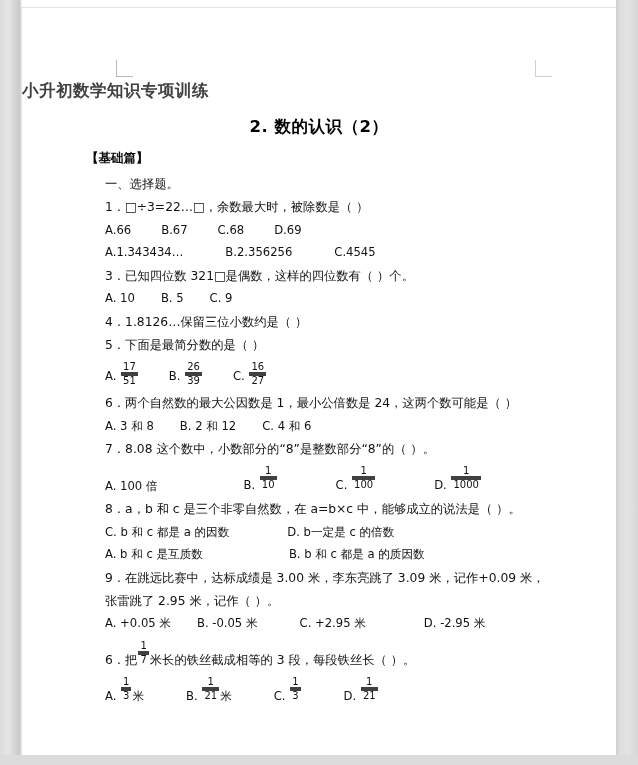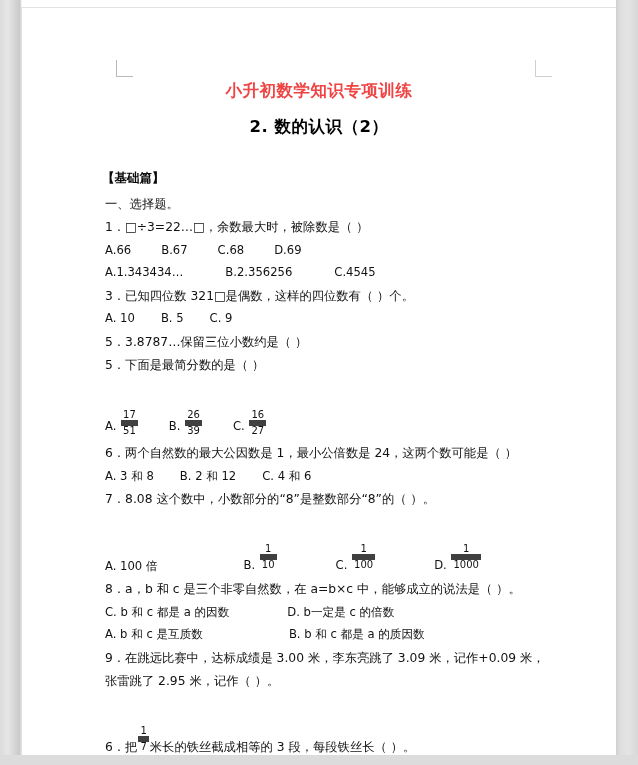--- a/index.html
+++ b/index.html
@@ -53,62 +53,61 @@
     border-left: 1px solid #b9b9b9; border-bottom: 1px solid #b9b9b9; }
   .crop.tr { left: 513px; top: 52px;
     border-left: 1px solid #cfcfcf; border-bottom: 1px solid #cfcfcf; }
 
   .content {
     position: absolute;
     left: 0; top: 0;
     width: 594px;
   }
   .title1 {
-    text-align: center;
     font-weight: bold;
     font-size: 16.5px;
     letter-spacing: 0.5px;
-    color: #ef4444;
+    color: #404040;
     margin-top: 72px;
   }
   .title2 {
     text-align: center;
     font-weight: bold;
     font-size: 16.5px;
     letter-spacing: 0.5px;
     color: #000000;
     margin-top: 14px;
   }
   .section-tag {
     font-weight: bold;
     font-size: 12.5px;
     color: #0a0a0a;
-    margin-top: 32px;
-    padding-left: 80px;
+    margin-top: 12px;
+    padding-left: 64px;
   }
   .qlist { padding-left: 83px; padding-right: 14px; }
   .line {
     font-size: 12.3px;
     color: #111;
     line-height: 1.0;
     margin-top: 11px;
     white-space: nowrap;
   }
   .opts { font-size: 11.6px; }
   .opts .o { display: inline-block; }
   .frac {
     display: inline-block;
     vertical-align: -0.42em;
     text-align: center;
     line-height: 1.0;
     font-size: 10px;
     margin: 0 1px;
   }
-  .frac .n { display: block; padding: 0 2px; margin-top: 28px; }
-  .frac .d { display: block; border-top: 6px solid #404040; padding: 0 2px; }
+  .frac .n { display: block; padding: 0 2px; }
+  .frac .d { display: block; border-top: 4px solid #404040; padding: 0 2px; }
   .frac-hi { vertical-align: 0.12em; }
   .sp-a { display: inline-block; width: 30px; }
   .sp-b { display: inline-block; width: 26px; }
   .sp-c { display: inline-block; width: 42px; }
   .sp-d { display: inline-block; width: 58px; }
   .sp-e { display: inline-block; width: 86px; }
 </style>
 </head>
 <body>
 
@@ -135,21 +134,21 @@
 
       <div class="line opts">
         <span class="o"><span>A.</span><span>1.343434…</span></span><span class="sp-c"></span><span class="o"><span>B.</span><span>2.356256</span></span><span class="sp-c"></span><span class="o"><span>C.</span><span>4545</span></span>
       </div>
 
       <div class="line">3．已知四位数 321□是偶数，这样的四位数有（     ）个。</div>
       <div class="line opts">
         <span class="o"><span>A.</span> <span>10</span></span><span class="sp-b"></span><span class="o"><span>B.</span> <span>5</span></span><span class="sp-b"></span><span class="o"><span>C.</span> <span>9</span></span>
       </div>
 
-      <div class="line">5．3.8787…保留三位小数约是（        ）</div>
+      <div class="line">4．1.8126…保留三位小数约是（        ）</div>
 
       <div class="line">5．下面是最简分数的是（         ）</div>
       <div class="line opts">
         <span class="o"><span>A.</span> <span class="frac"><span class="n">17</span><span class="d">51</span></span></span><span class="sp-a"></span><span class="o"><span>B.</span> <span class="frac"><span class="n">26</span><span class="d">39</span></span></span><span class="sp-a"></span><span class="o"><span>C.</span> <span class="frac"><span class="n">16</span><span class="d">27</span></span></span>
       </div>
 
       <div class="line">6．两个自然数的最大公因数是 1，最小公倍数是 24，这两个数可能是（         ）</div>
       <div class="line opts">
         <span class="o"><span>A.</span> <span>3 和 8</span></span><span class="sp-b"></span><span class="o"><span>B.</span> <span>2 和 12</span></span><span class="sp-b"></span><span class="o"><span>C.</span> <span>4 和 6</span></span>
       </div>
@@ -162,20 +161,23 @@
       <div class="line">8．a，b 和 c 是三个非零自然数，在 a=b×c 中，能够成立的说法是（      ）。</div>
       <div class="line opts">
         <span class="o"><span>C.</span> <span>b 和 c 都是 a 的因数</span></span><span class="sp-d"></span><span class="o"><span>D.</span> <span>b一定是 c 的倍数</span></span>
       </div>
       <div class="line opts">
         <span class="o"><span>A.</span> <span>b 和 c 是互质数</span></span><span class="sp-e"></span><span class="o"><span>B.</span> <span>b 和 c 都是 a 的质因数</span></span>
       </div>
 
       <div class="line">9．在跳远比赛中，达标成绩是 3.00 米，李东亮跳了 3.09 米，记作+0.09 米，</div>
       <div class="line">张雷跳了 2.95 米，记作（      ）。</div>
+      <div class="line opts">
+        <span class="o"><span>A.</span> <span>+0.05 米</span></span><span class="sp-b"></span><span class="o"><span>B.</span> <span>-0.05 米</span></span><span class="sp-c"></span><span class="o"><span>C.</span> <span>+2.95 米</span></span><span class="sp-d"></span><span class="o"><span>D.</span> <span>-2.95 米</span></span>
+      </div>
 
       <div class="line">
         <span>6．把</span><span class="frac frac-hi"><span class="n">1</span><span class="d">7</span></span><span>米长的铁丝截成相等的 3 段，每段铁丝长（      ）。</span>
       </div>
       <div class="line opts">
         <span class="o"><span>A.</span> <span class="frac frac-hi"><span class="n">1</span><span class="d">3</span></span><span>米</span></span><span class="sp-c"></span><span class="o"><span>B.</span> <span class="frac frac-hi"><span class="n">1</span><span class="d">21</span></span><span>米</span></span><span class="sp-c"></span><span class="o"><span>C.</span> <span class="frac frac-hi"><span class="n">1</span><span class="d">3</span></span></span><span class="sp-c"></span><span class="o"><span>D.</span> <span class="frac frac-hi"><span class="n">1</span><span class="d">21</span></span></span>
       </div>
 
     </div>
   </div>

